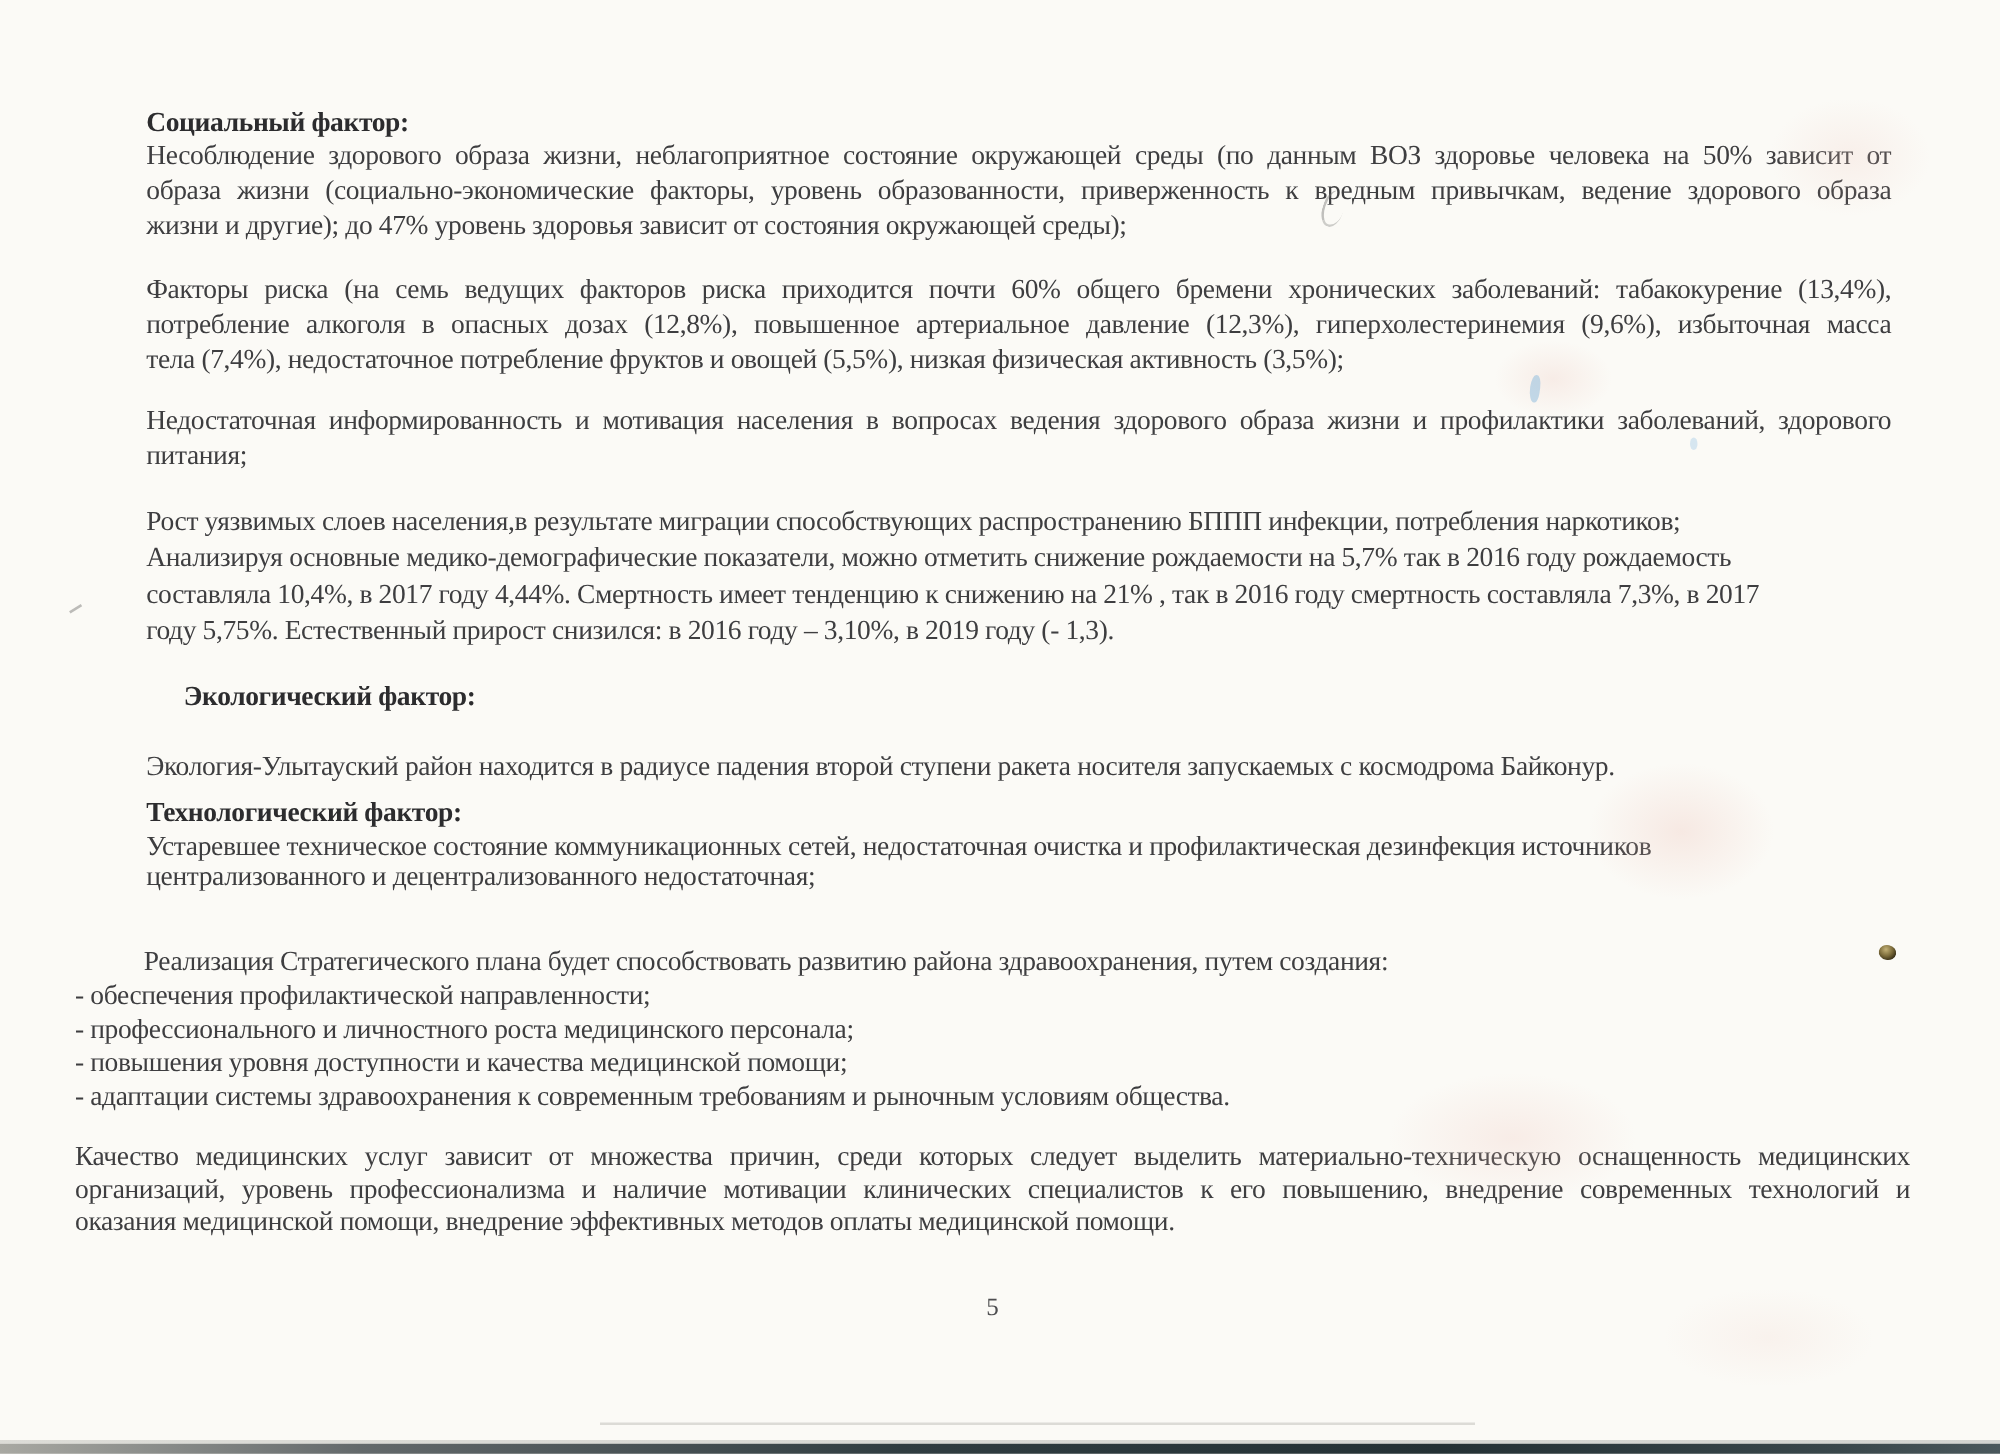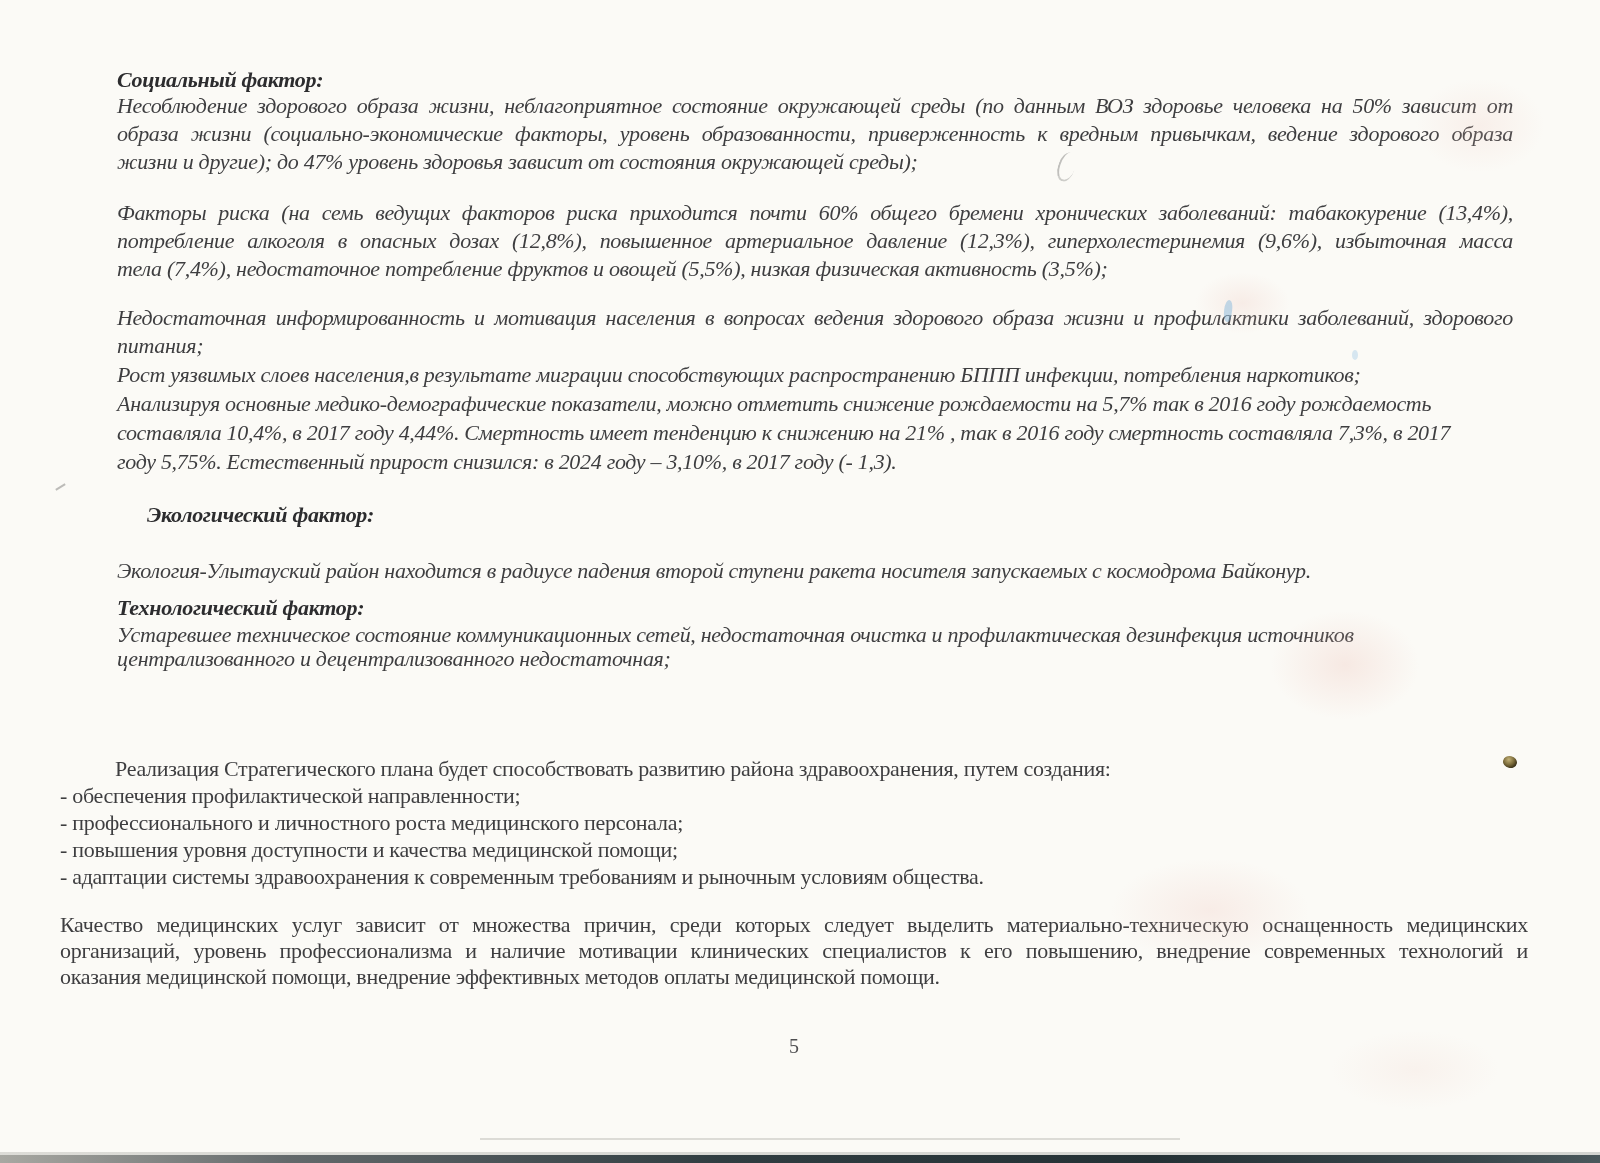--- a/index.html
+++ b/index.html
@@ -13,23 +13,22 @@
     overflow: hidden;
     background: #fbfaf6;
     color: #3e3e40;
     font-family: "Liberation Serif", "DejaVu Serif", serif;
     font-size: 22px;
     letter-spacing: -0.3px;
   }
   .doc {
     position: absolute;
     left: 117px;
-    top: 68px;
+    top: 86px;
     width: 1396px;
-    font-style: italic;
   }
   .wide {
     position: absolute;
     left: 60px;
     top: 755px;
     width: 1468px;
   }
   .heading {
     font-weight: bold;
     color: #2c2c2e;
@@ -41,21 +40,21 @@
     line-height: 28px;
   }
   .jl {
     text-align: justify;
     text-align-last: justify;
     text-justify: inter-word;
   }
   .p-lifestyle { margin-top: 0; }
   .p-risk      { margin-top: 23px; }
   .p-aware     { margin-top: 21px; }
-  .p-vuln      { }
+  .p-vuln      { margin-top: 24px; }
   .p-vuln .line { line-height: 29px; }
   .h-eco       { margin-top: 27px; margin-left: 30px; }
   .p-eco       { margin-top: 30px; }
   .h-tech      { margin-top: 10px; line-height: 26px; height: 26px; }
   .p-tech      { margin-top: 2px; }
   .p-tech .line { line-height: 24px; }
   .p-intro .line, .p-goals .line { line-height: 27px; }
   .p-intro { text-indent: 55px; }
   .p-quality { margin-top: 22px; }
   .p-quality .line { line-height: 26px; }
@@ -115,21 +114,21 @@
       <div class="line">тела (7,4%), недостаточное потребление фруктов и овощей (5,5%), низкая физическая активность (3,5%);</div>
     </div>
   <div class="para p-aware">
       <div class="line jl">Недостаточная информированность и мотивация населения в вопросах ведения здорового образа жизни и профилактики заболеваний, здорового</div>
       <div class="line">питания;</div>
     </div>
   <div class="para p-vuln">
       <div class="line">Рост уязвимых слоев населения,в результате миграции способствующих распространению БППП  инфекции, потребления наркотиков;</div>
       <div class="line">Анализируя основные медико-демографические показатели, можно отметить снижение рождаемости на  5,7% так в 2016 году рождаемость</div>
       <div class="line">составляла 10,4%, в 2017 году 4,44%. Смертность имеет тенденцию к снижению на  21% , так в 2016 году смертность составляла 7,3%, в 2017</div>
-      <div class="line">году 5,75%.  Естественный прирост снизился: в 2024 году – 3,10%, в 2017 году  (- 1,3).</div>
+      <div class="line">году 5,75%.  Естественный прирост снизился: в 2016 году – 3,10%, в 2019 году  (- 1,3).</div>
     </div>
   <div class="heading h-eco">Экологический фактор:</div>
   <div class="para p-eco">
       <div class="line">Экология-Улытауский район находится в  радиусе падения второй ступени ракета носителя запускаемых с космодрома Байконур.</div>
     </div>
   <div class="heading h-tech">Технологический фактор:</div>
   <div class="para p-tech">
       <div class="line">Устаревшее техническое состояние коммуникационных сетей, недостаточная очистка и профилактическая  дезинфекция источников</div>
       <div class="line">централизованного и децентрализованного недостаточная;</div>
     </div>

